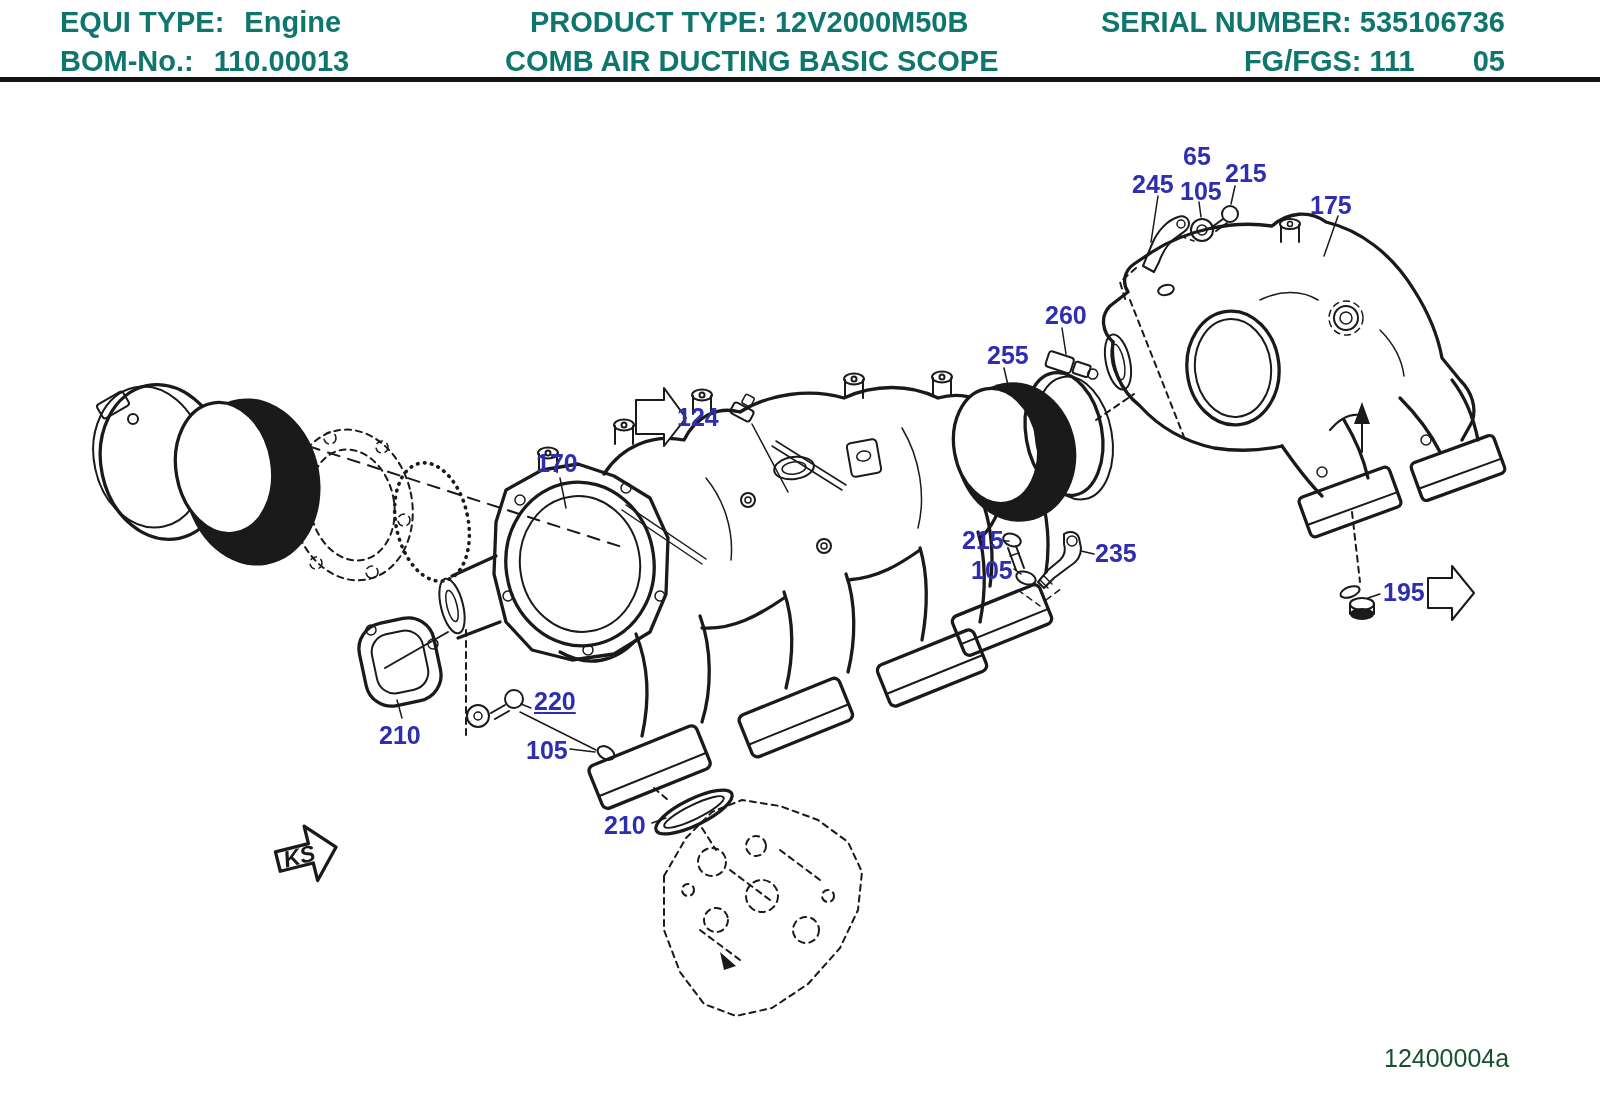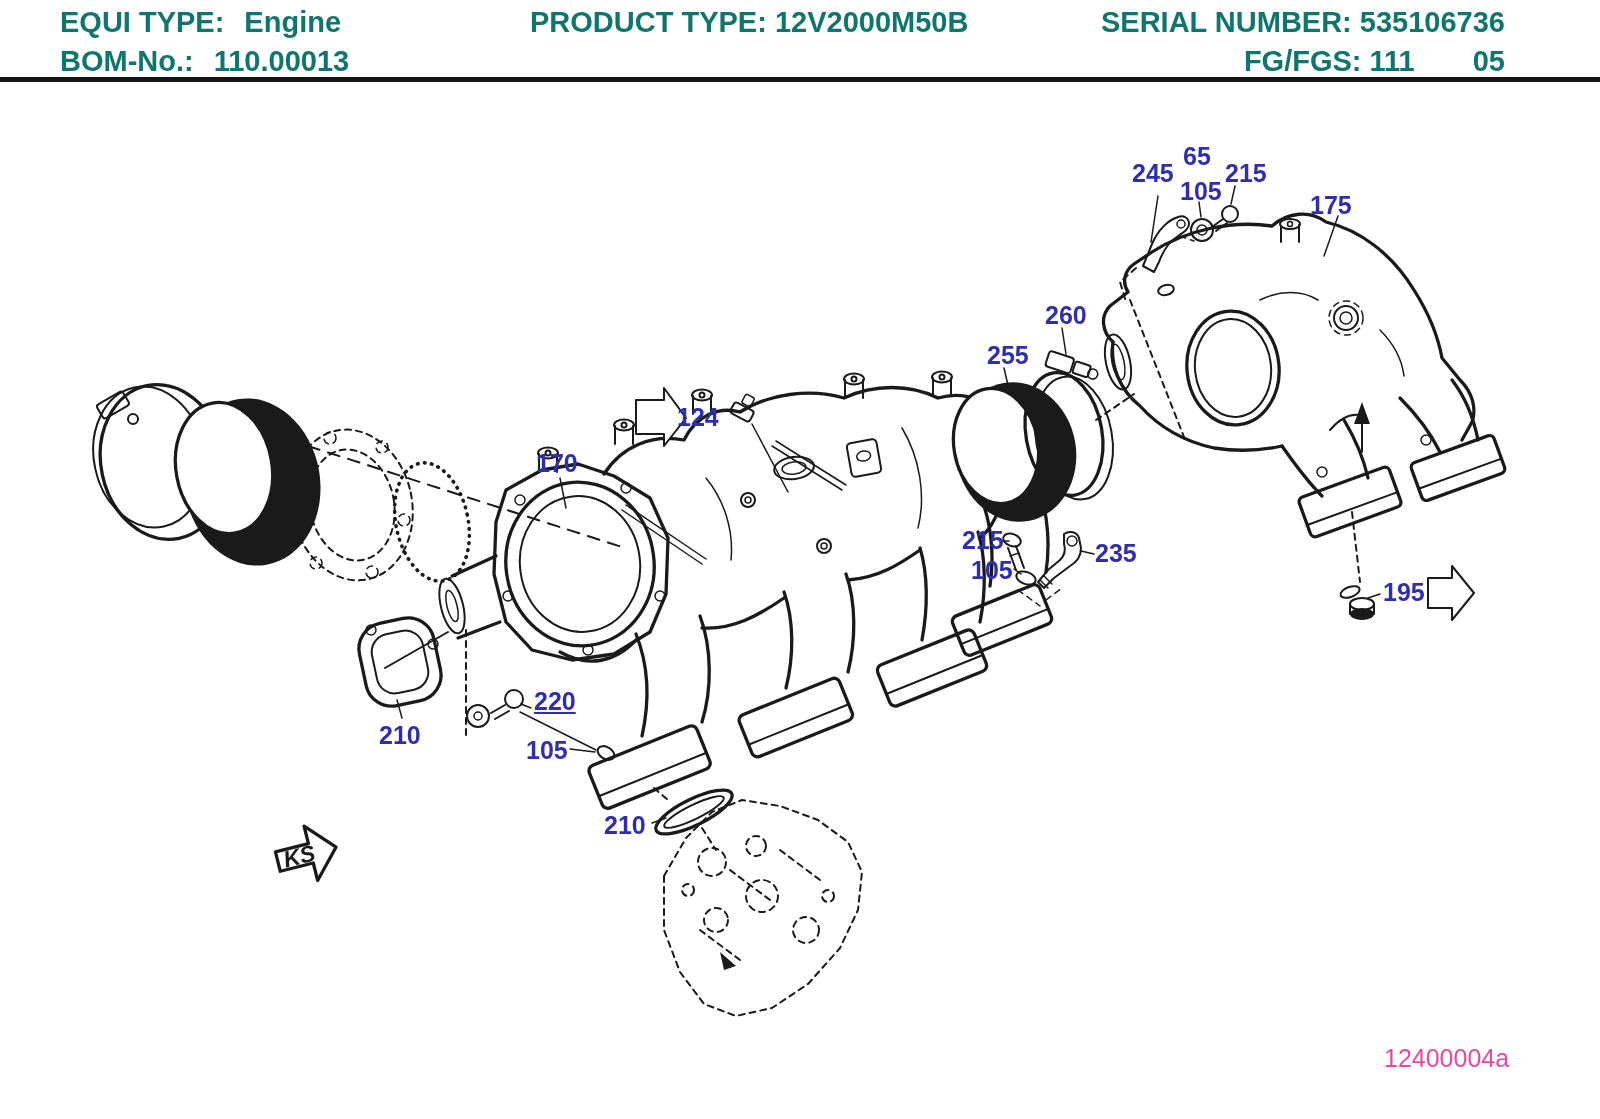--- a/index.html
+++ b/index.html
@@ -5,21 +5,21 @@
   html,body{margin:0;padding:0;background:#ffffff;}
   #page{position:relative;width:1600px;height:1119px;background:#ffffff;overflow:hidden;
         font-family:"Liberation Sans",sans-serif;color:#111;}
   
   .hdr{position:absolute;font-weight:bold;font-size:29px;white-space:nowrap;color:#0f766e;}
   .hdr .gap{display:inline-block;width:20px;}
   .hdr .gapw{display:inline-block;width:58px;}
   #hrule{position:absolute;left:0;top:77px;width:1600px;height:5px;background:#141414;}
   
   .co{position:absolute;font-size:25px;font-weight:bold;color:#2E2EAE;white-space:nowrap;}
-  #drawing-code{position:absolute;left:1384px;top:1044px;font-size:25px;color:#ec4899;}
+  #drawing-code{position:absolute;left:1384px;top:1044px;font-size:25px;color:#14532d;}
   
   .ln{fill:none;stroke:#1a1a1a;stroke-width:2.6;stroke-linecap:round;stroke-linejoin:round;}
   .thick{stroke-width:3.3;}
   .med{stroke-width:2.0;}
   .thin{stroke-width:1.5;}
   .dash{stroke-dasharray:12 9;}
   .dash2{stroke-dasharray:6 5;}
   .dot{stroke-dasharray:0.6 6.5;stroke-linecap:round;stroke-width:3.6;}
   .fillb{fill:#1a1a1a;stroke:none;}
   .fillw{fill:#ffffff;}
@@ -32,20 +32,21 @@
 
   <div class="hdr" style="left:60px;top:6px;">
     <span>EQUI TYPE:</span><span class="gap"></span><span>Engine</span>
   </div>
   <div class="hdr" style="left:60px;top:45px;">
     <span>BOM-No.:</span><span class="gap"></span><span>110.00013</span>
   </div>
   <div class="hdr" style="left:530px;top:6px;">
     <span>PRODUCT TYPE:</span> <span>12V2000M50B</span>
   </div>
+  <div class="hdr" style="left:505px;top:45px;">COMB AIR DUCTING BASIC SCOPE</div>
   <div class="hdr" style="right:95px;top:6px;text-align:right;">
     <span>SERIAL NUMBER:</span> <span>535106736</span>
   </div>
   <div class="hdr" style="right:95px;top:45px;">
     <span>FG/FGS:</span> <span>111</span><span class="gapw"></span><span>05</span>
   </div>
   <div id="hrule"></div>
 
   <svg width="1600" height="1119" viewBox="0 0 1600 1119" style="position:absolute;left:0;top:0;">
 
@@ -327,21 +328,21 @@
       <polygon class="fillb" points="720,952 736,966 724,970" stroke="none"></polygon>
     </g>
 
     <g transform="translate(274,846) rotate(-14)">
       <path class="ln thick fillw" d="M0,6 L34,6 L34,-12 L60,16 L34,44 L34,26 L0,26 Z"></path>
       <text class="kstxt" x="6" y="24">KS</text>
     </g>
   </svg>
 
   <div class="co" style="left:1183px;top:142px;">65</div>
-  <div class="co" style="left:1132px;top:159px;">245</div>
+  <div class="co" style="left:1132px;top:170px;">245</div>
   <div class="co" style="left:1180px;top:177px;">105</div>
   <div class="co" style="left:1225px;top:159px;">215</div>
   <div class="co" style="left:1310px;top:191px;text-align:right;">175</div>
   <div class="co" style="left:1045px;top:301px;">260</div>
   <div class="co" style="left:987px;top:341px;">255</div>
   <div class="co" style="left:677px;top:403px;">124</div>
   <div class="co" style="left:536px;top:449px;">170</div>
   <div class="co" style="left:962px;top:526px;">215</div>
   <div class="co" style="left:971px;top:556px;">105</div>
   <div class="co" style="left:1095px;top:539px;">235</div>

